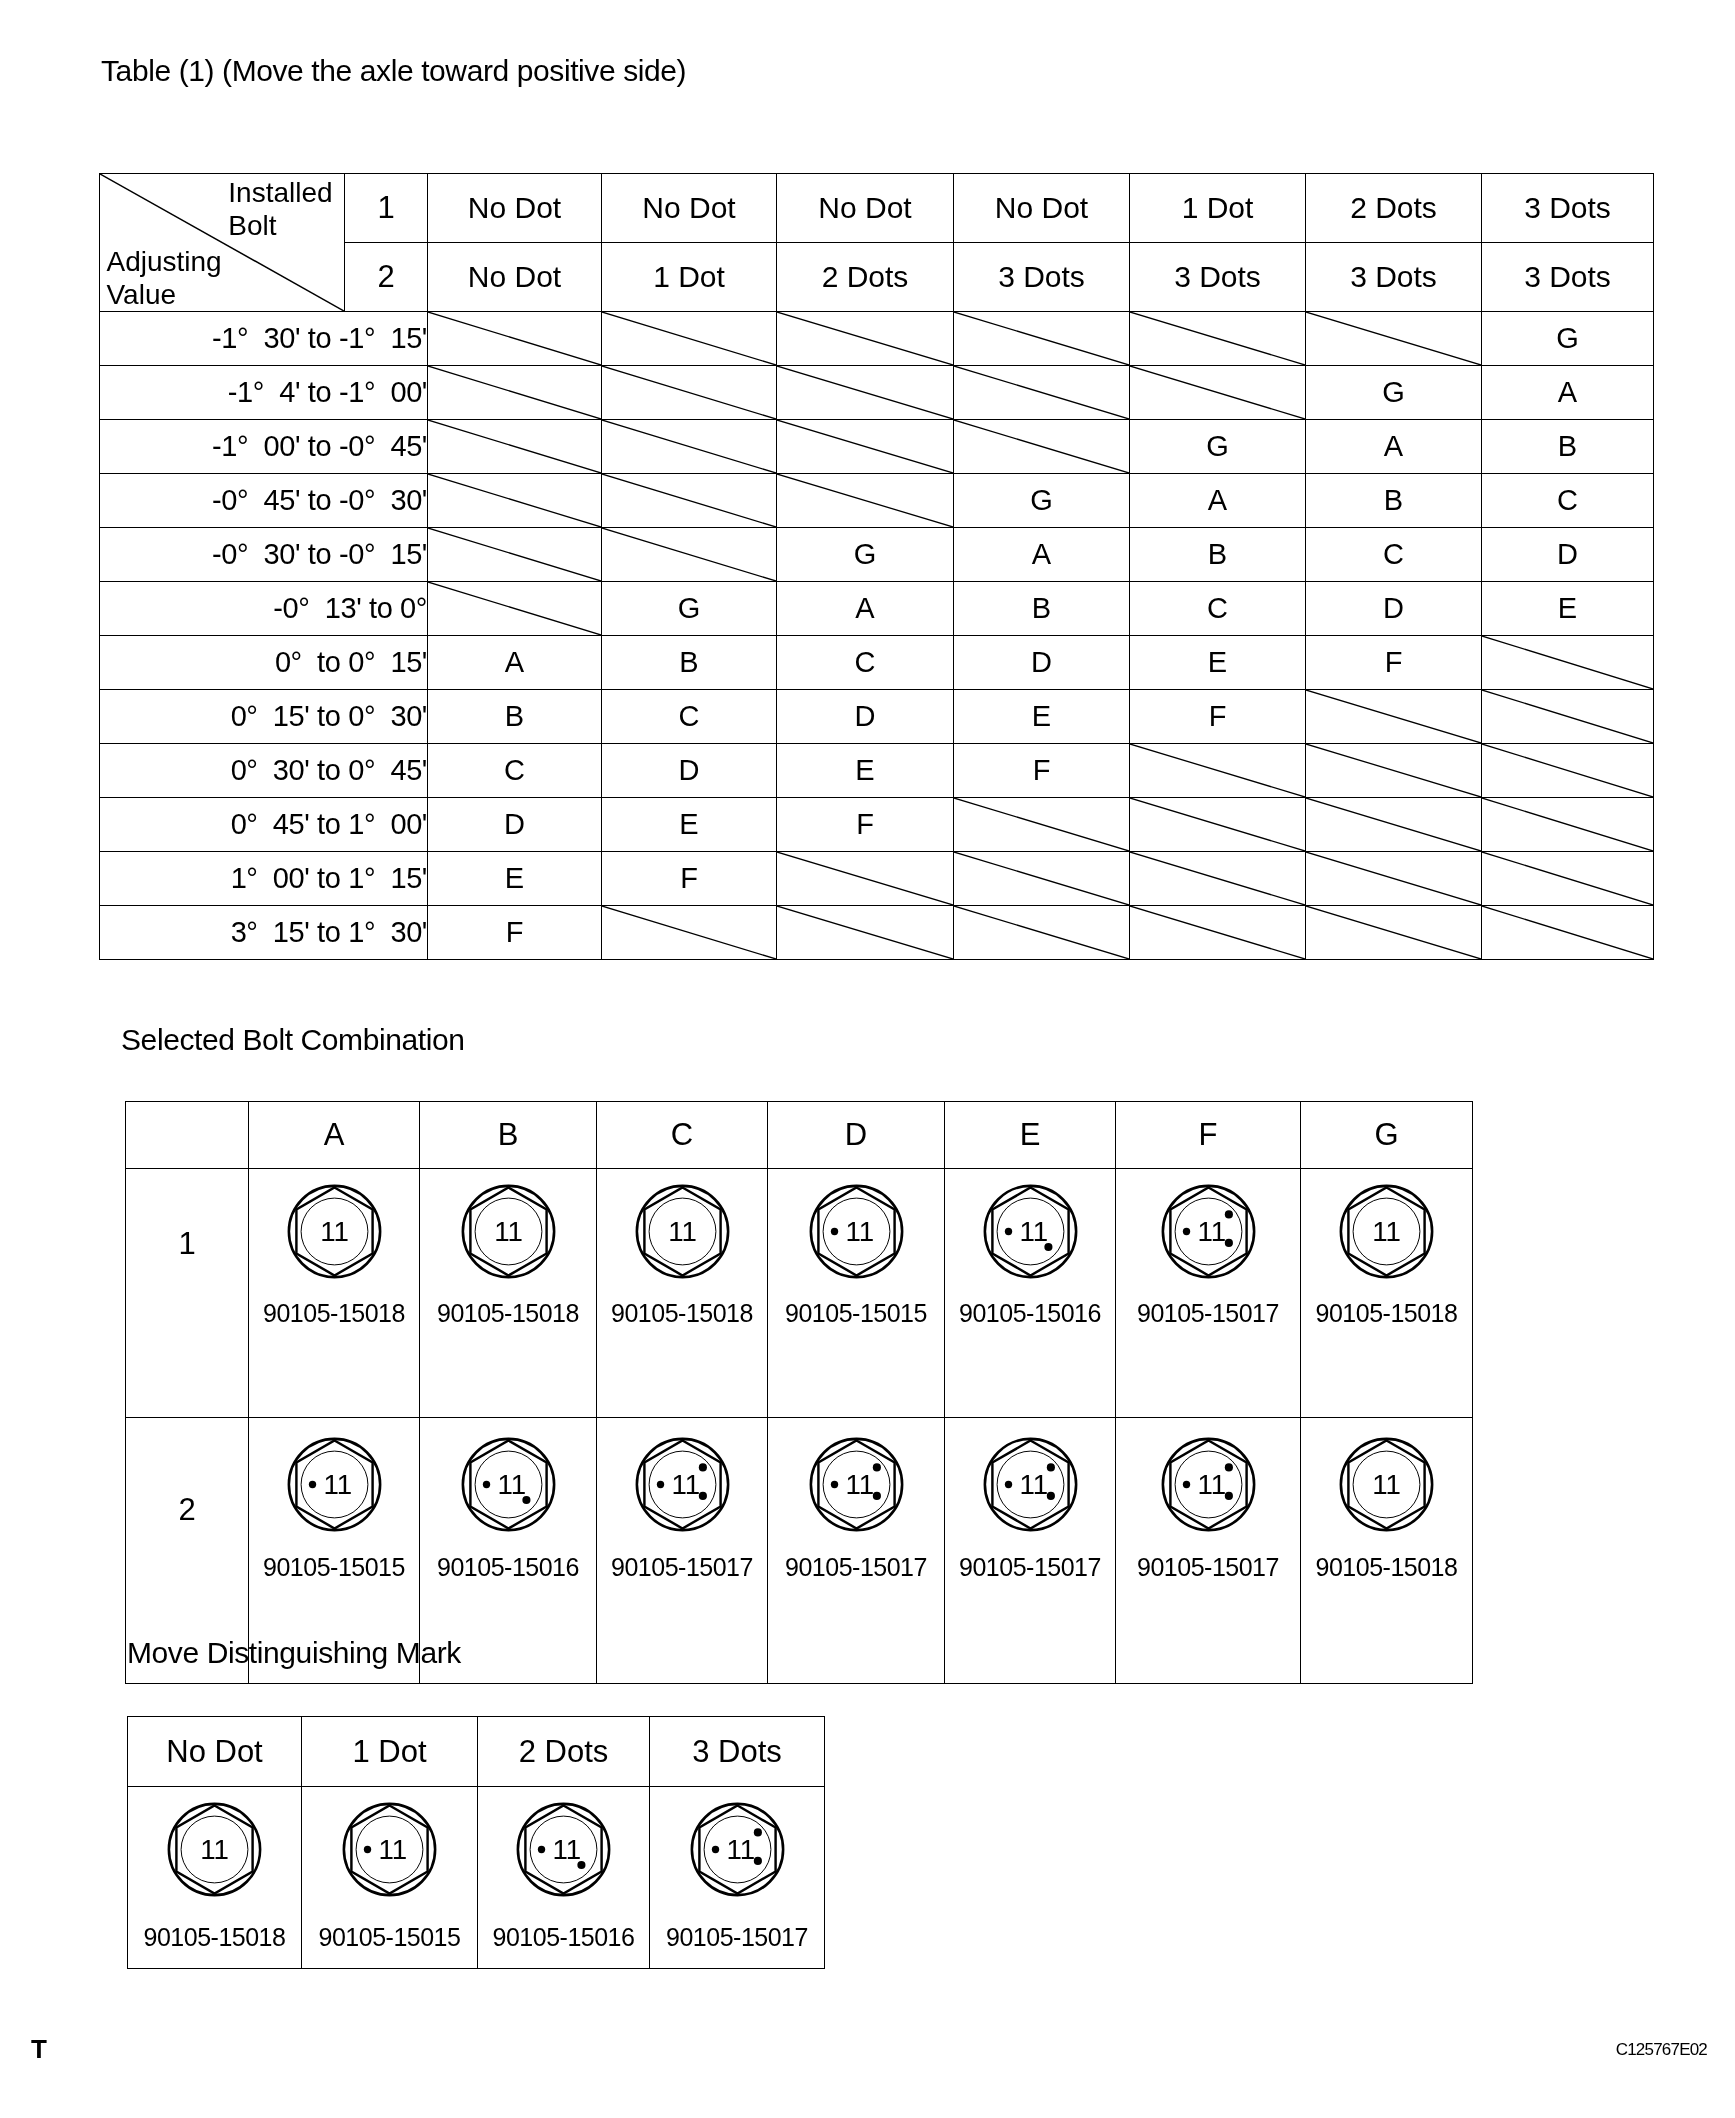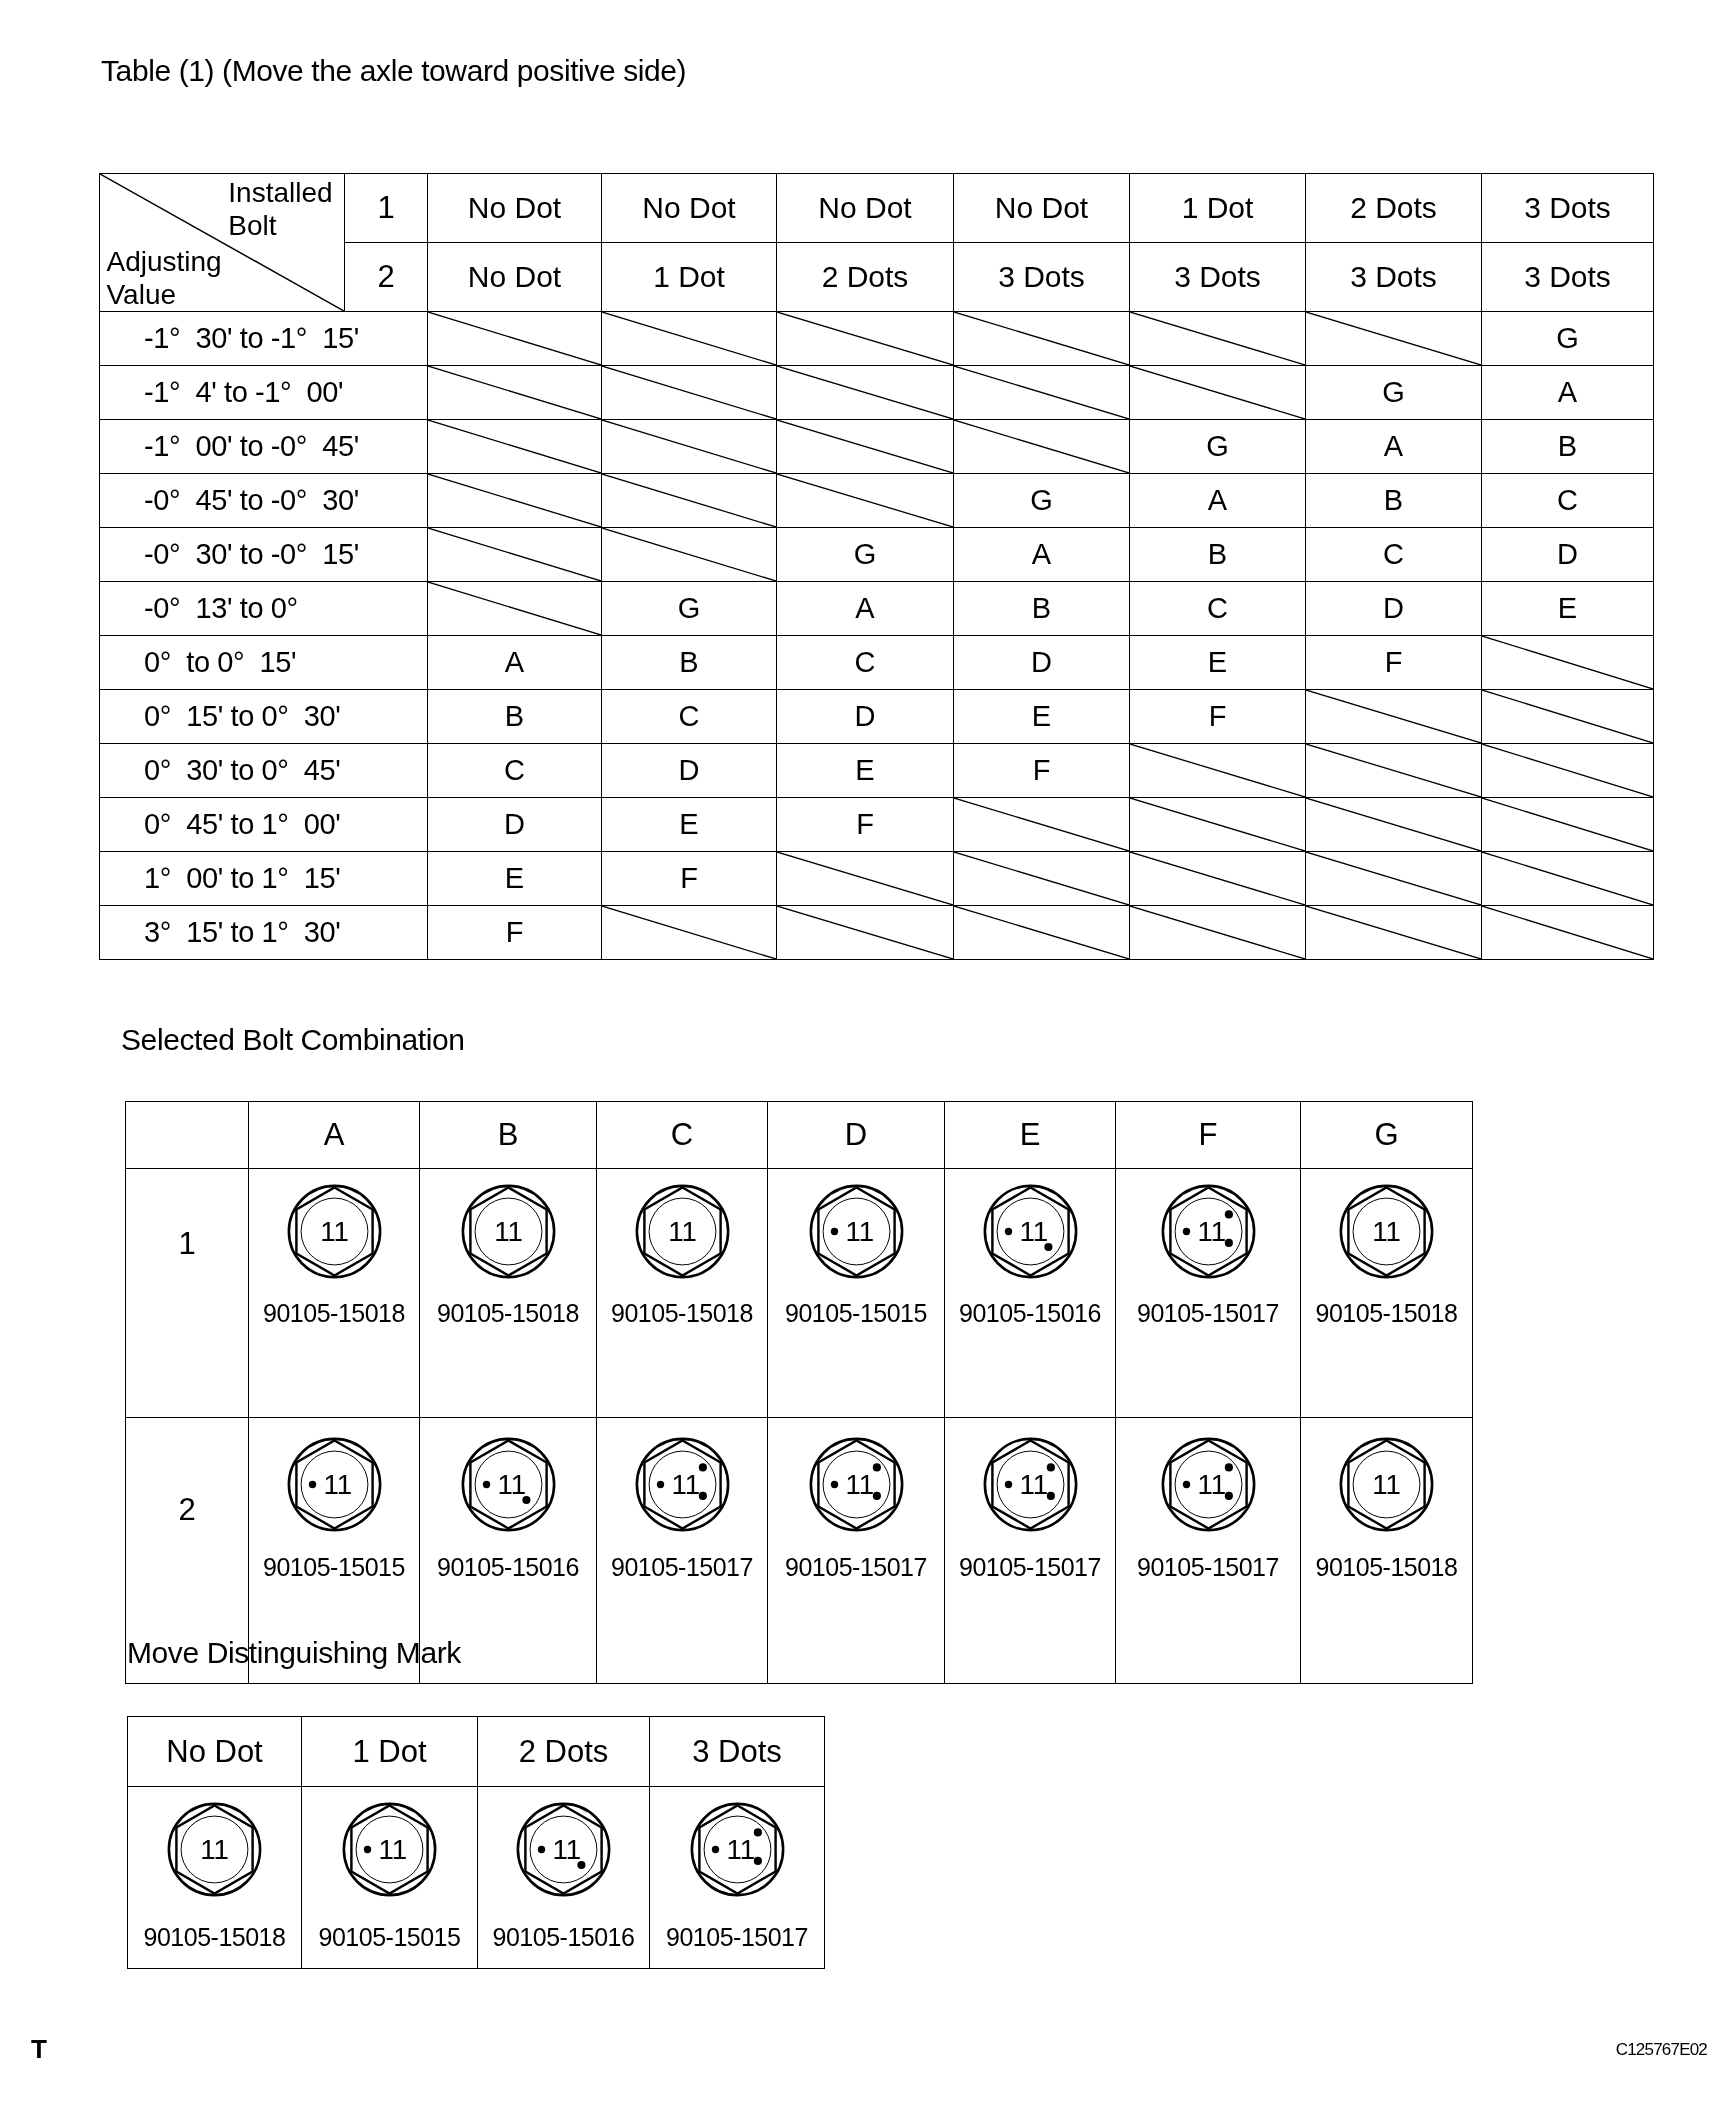--- a/index.html
+++ b/index.html
@@ -7,21 +7,21 @@
          font-family:"Liberation Sans", "DejaVu Sans", sans-serif; color:#000; }
   .abs { position:absolute; }
   .title { font-size:30px; font-weight:normal; white-space:nowrap; letter-spacing:-0.4px; }
   .grid { position:absolute; border-collapse:collapse; table-layout:fixed; }
   .grid td { border:1.6px solid #000; padding:0; text-align:center; vertical-align:middle;
              position:relative; overflow:hidden; }
   .t1 { left:99px; top:157px; width:1555px;margin-top:16px; }
   .t1 td { font-size:29px; }
   .t1 .hdr td { height:68px; font-size:30px; }
   .t1 .body td { height:53px; }
-  .t1 td.rowlabel { text-align:left; padding-left:44px; white-space:pre; font-size:29px; letter-spacing:-0.4px; }
+  .t1 td.rowlabel { text-align:right; padding-left:44px; white-space:pre; font-size:29px; letter-spacing:-0.4px; }
   .t1 td.corner { text-align:left; }
   .corner-inner { position:absolute; left:0; top:0; right:0; bottom:0; }
   .corner-installed { position:absolute; right:11.4px; top:1.6px; font-size:28px; line-height:33px; text-align:left; }
   .corner-adjusting { position:absolute; left:6.5px; bottom:0px; font-size:28px; line-height:33px; text-align:left; }
   .slash { position:absolute; left:0; top:0; width:100%; height:100%; }
   .t1 td.num { font-size:31px; }
   .letter { font-size:31px; }
   .t2 { left:125px; top:1101px; width:1347px; }
   .t2 td { font-size:31px; }
   .t2 .h td { height:66px; }

